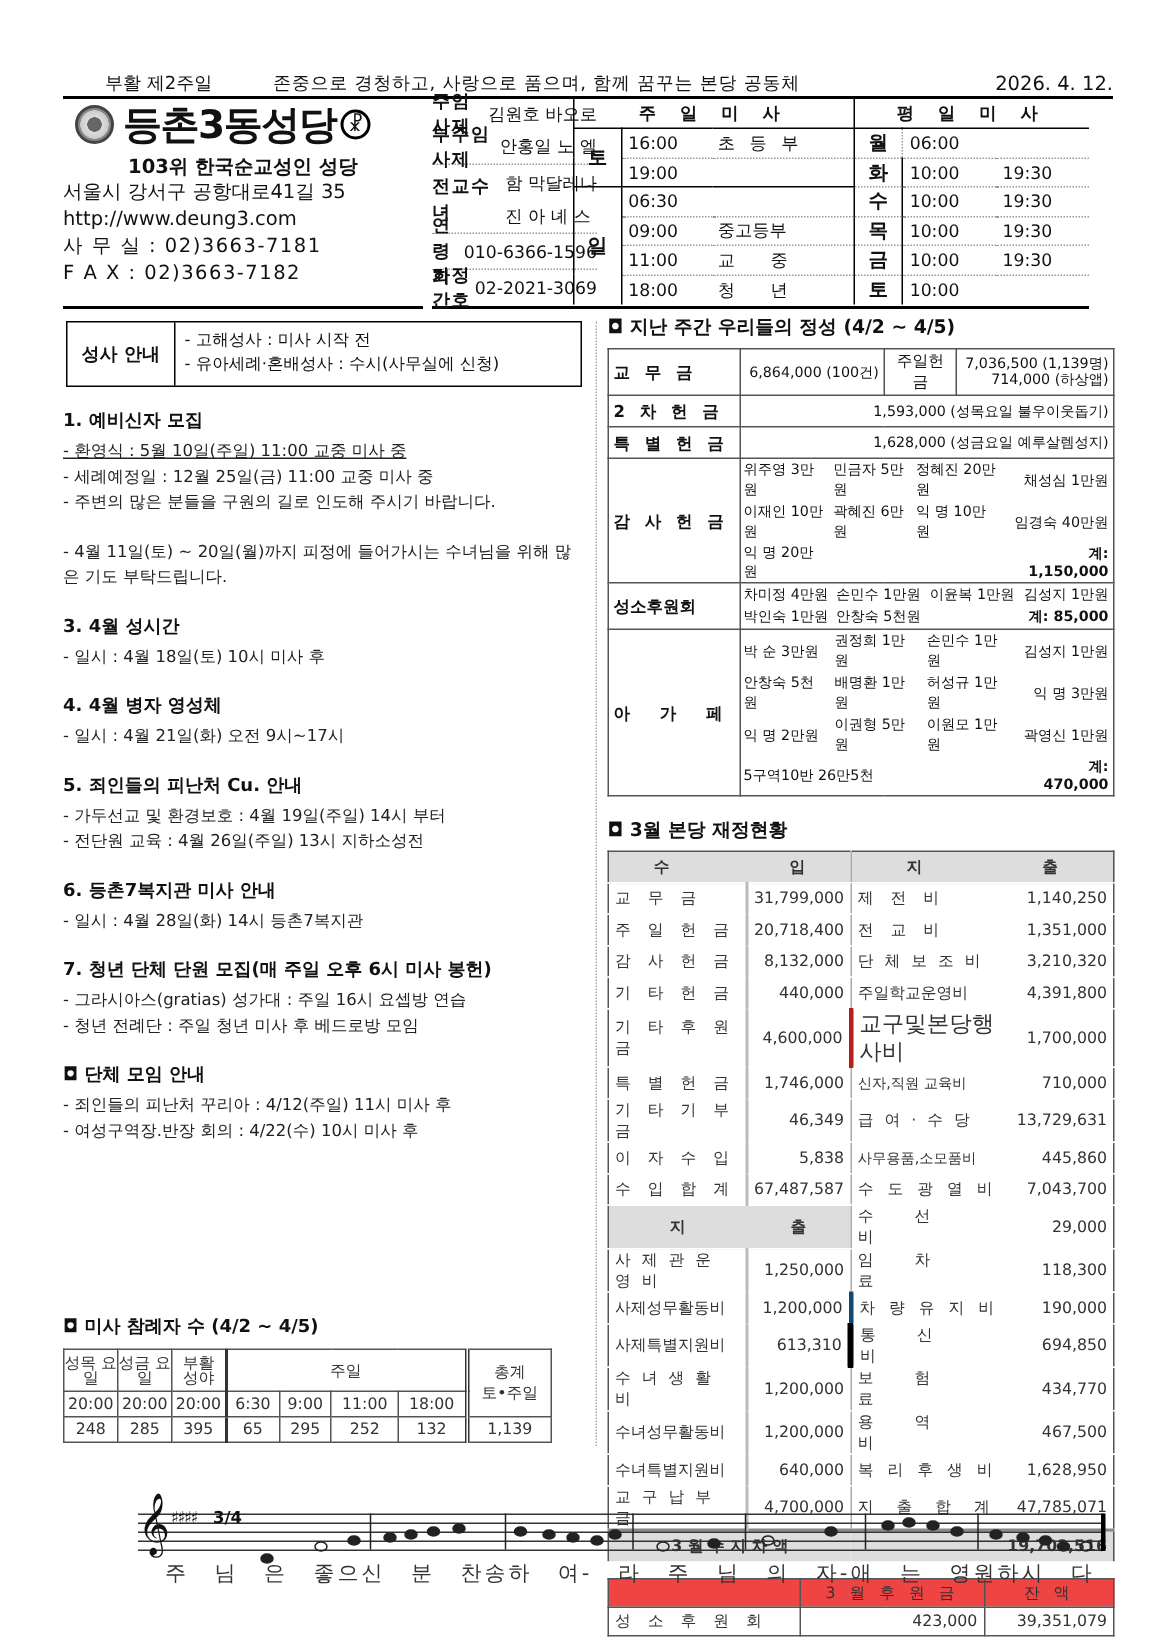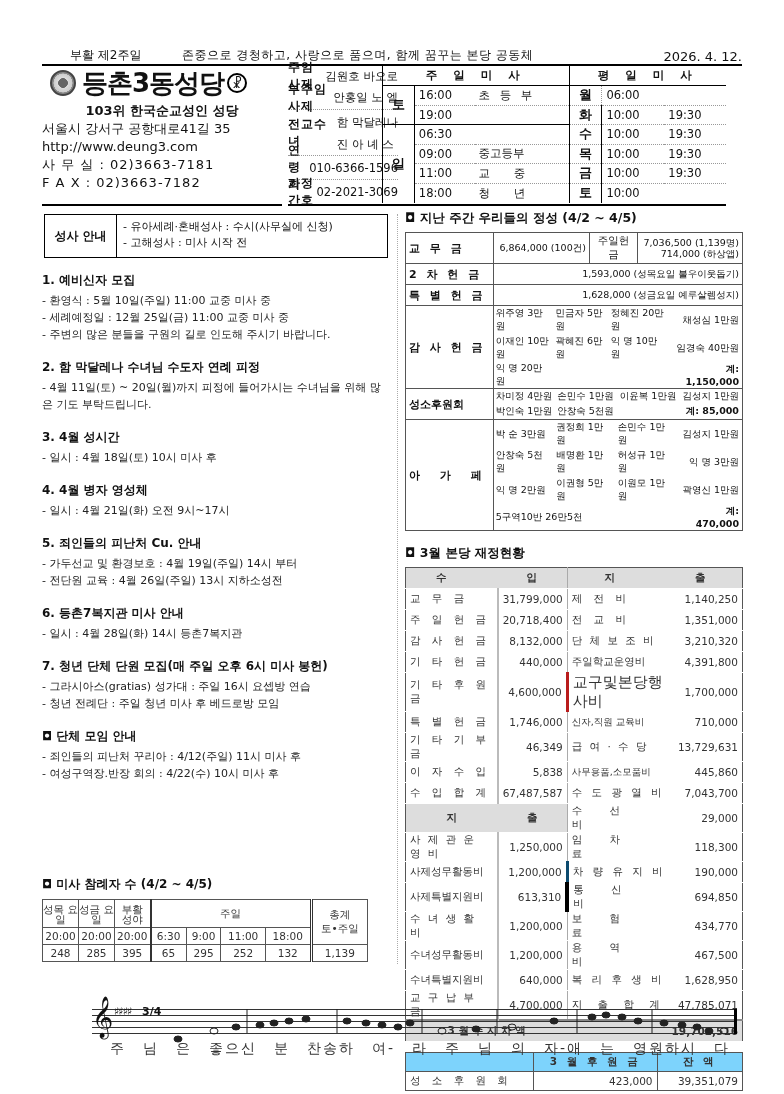--- a/index.html
+++ b/index.html
@@ -29,37 +29,37 @@
 .mt .hd{text-align:center;font-weight:bold;letter-spacing:6px;border-bottom:1px solid #000}
 .mt .day{font-weight:bold;text-align:center;font-size:13px;border-right:1px solid #000}
 
 .leftcol{left:42px;top:214px;width:348px}
 .sacr{display:flex;border:1px solid #000;height:44px;margin:0 2px 14px 2px}
 .sacr .k{width:72px;border-right:1px solid #000;display:flex;align-items:center;justify-content:center;font-weight:bold;font-size:12px}
 .sacr .v{flex:1;font-size:11px;padding:4px 6px;line-height:16px}
 .sec{margin-bottom:16px}
 .sec h3{font-size:12px;font-weight:bold;margin-bottom:3px}
 .sec p{font-size:11px;line-height:17px;color:#222}
-.u{}
+.u{text-decoration:underline}
 .divline{left:397px;top:214px;width:0;height:750px;border-left:1px dotted #aaa}
 
 .att{left:42px;top:876px;width:348px}
 .att h3{font-size:12px;font-weight:bold;margin-bottom:6px}
 .att table td{border:1px solid #555;text-align:center;font-size:10.5px;height:17px;color:#333}
 
 .rightcol{left:405px;top:210px;width:338px}
 .rightcol h3{font-size:12.5px;font-weight:bold;margin-bottom:5px}
 .off td{border:1px solid #555;font-size:9.5px;padding:1px 3px;vertical-align:middle}
 .off .k{font-weight:bold;font-size:11px;letter-spacing:3px;width:58px;white-space:nowrap}
 .fin td{font-size:10.5px;height:21px;padding:0 4px;border-bottom:1px solid #fff;color:#333}
 .fin .hd{background:#ddd;font-weight:bold;text-align:center}
 .fin .lab{letter-spacing:4px;border-right:2px solid #bbb}
 .fin .num{text-align:right}
 .sup td{border:1px solid #555;font-size:10.5px;height:19px;padding:0 4px;color:#333}
-.sup .hd{background:#7dd3fc;font-weight:bold;text-align:center;letter-spacing:3px}
+.sup .hd{background:#ef4444;font-weight:normal;text-align:center;letter-spacing:3px}
 
 .music{left:92px;top:1003px;width:644px;height:48px}
 .staffline{position:absolute;left:0;width:644px;height:1px;background:#333}
 .lyrics{left:110px;top:1040px;width:620px;font-size:14px;display:flex;justify-content:space-between;color:#333;letter-spacing:2px}
 </style>
 </head>
 <body>
 
 <div class="abs topbar">
   <span class="l">부활 제2주일</span>
@@ -157,32 +157,31 @@
   </tbody>
     </table>
 </div>
 
 <div class="abs divline"></div>
 
 <div class="abs leftcol">
   <div class="sacr">
     <div class="k">성사 안내</div>
     <div class="v">
+        <div>- 고해성사 : 미사 시작 전</div>
         <div>- 유아세례·혼배성사 : 수시(사무실에 신청)</div>
-        <div>- 고해성사 : 미사 시작 전</div>
       </div>
   </div>
   <div class="sec">
       <h3>1. 예비신자 모집</h3>
       <p class="u">- 환영식 : 5월 10일(주일) 11:00 교중 미사 중</p>
       <p>- 세례예정일 : 12월 25일(금) 11:00 교중 미사 중</p>
       <p>- 주변의 많은 분들을 구원의 길로 인도해 주시기 바랍니다.</p>
     </div>
   <div class="sec">
-      <h3>2. 함 막달레나 수녀님 수도자 연례 피정</h3>
       <p>- 4월 11일(토) ~ 20일(월)까지 피정에 들어가시는 수녀님을 위해 많은 기도 부탁드립니다.</p>
     </div>
   <div class="sec">
       <h3>3. 4월 성시간</h3>
       <p>- 일시 : 4월 18일(토) 10시 미사 후</p>
     </div>
   <div class="sec">
       <h3>4. 4월 병자 영성체</h3>
       <p>- 일시 : 4월 21일(화) 오전 9시~17시</p>
     </div>

